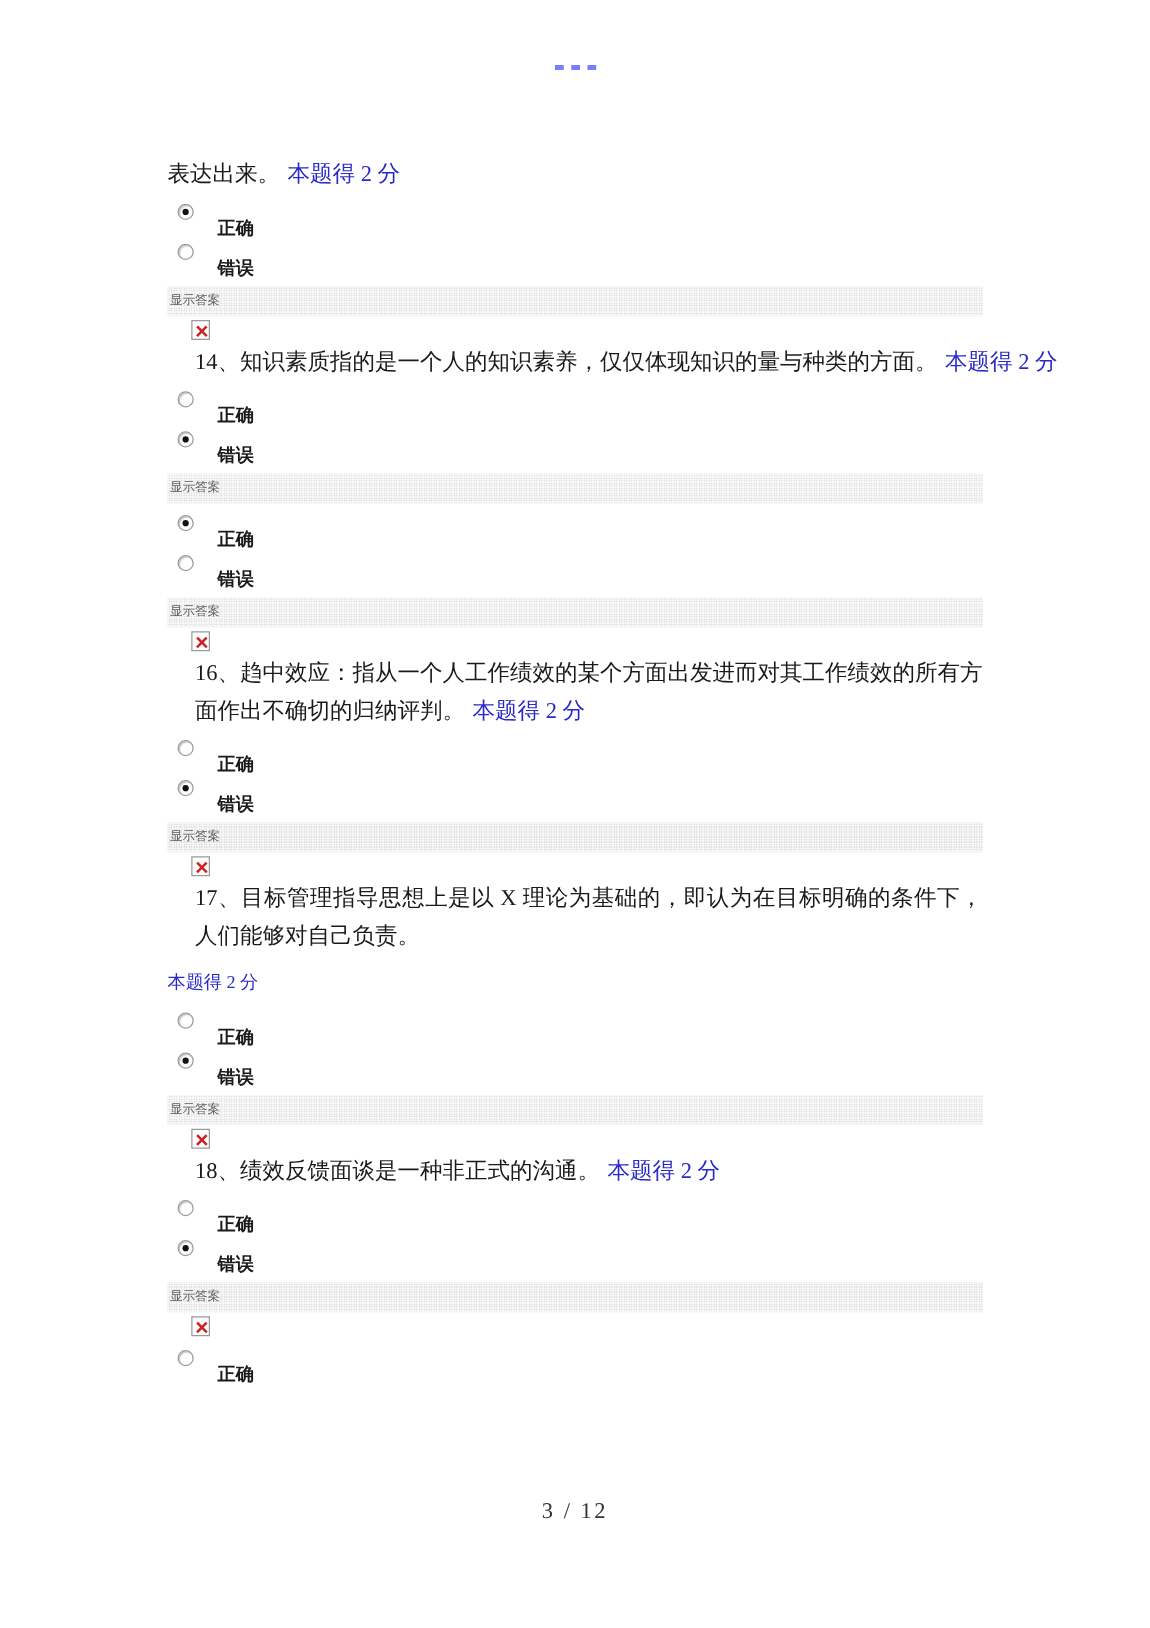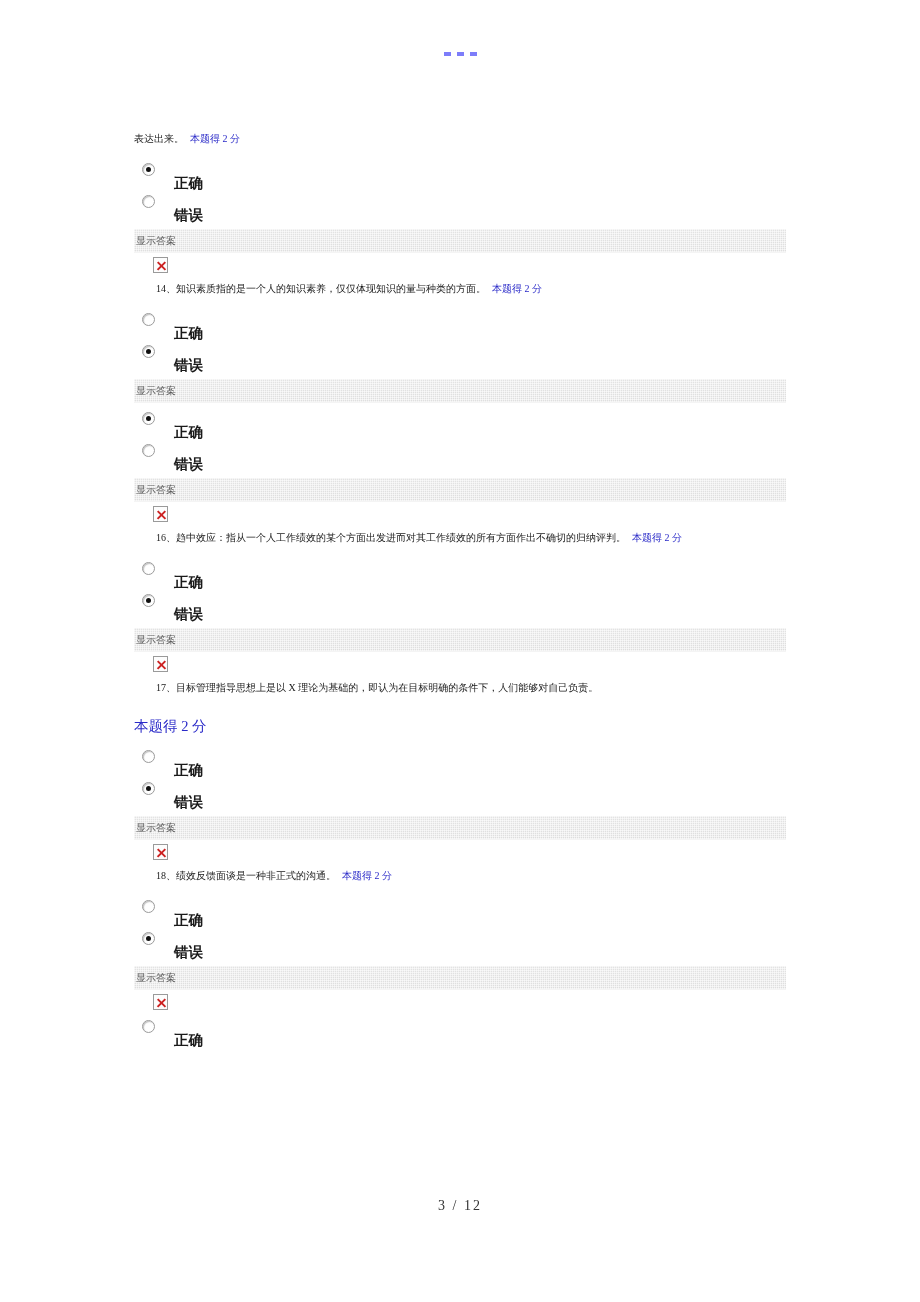--- a/index.html
+++ b/index.html
@@ -45,21 +45,21 @@
 
   
   .content {
     position: absolute;
     left: 134px;
     top: 124px;
     width: 652px;
   }
 
   .qline {
-    font-size: 10px;
+    font-size: 18px;
     line-height: 30px;
     color: #1a1a1a;
     white-space: nowrap;
   }
   .qline.wrap {
     white-space: normal;
     text-align: justify;
     text-justify: inter-ideograph;
   }
 
@@ -177,21 +177,21 @@
     color: #5a5a5a;
   }
 
   
   .footer {
     position: absolute;
     left: 0;
     top: 1198px;
     width: 920px;
     text-align: center;
-    font-size: 14px;
+    font-size: 18px;
     letter-spacing: 2px;
     color: #333333;
     font-family: "Liberation Serif", "DejaVu Serif", serif;
   }
 </style>
 </head>
 <body>
 
 <div class="page">
 

